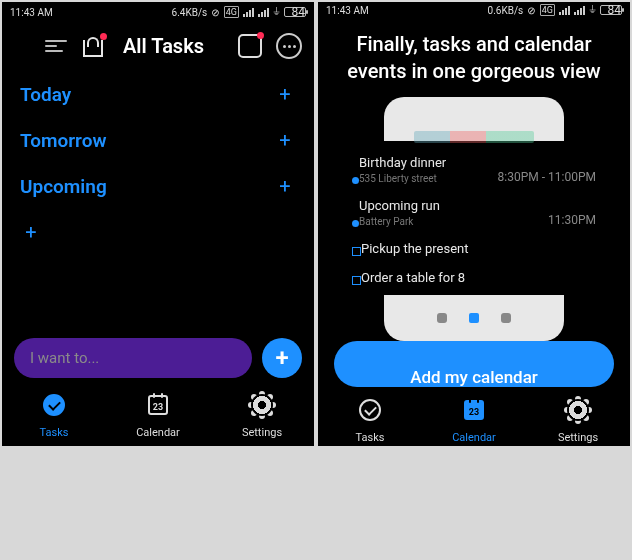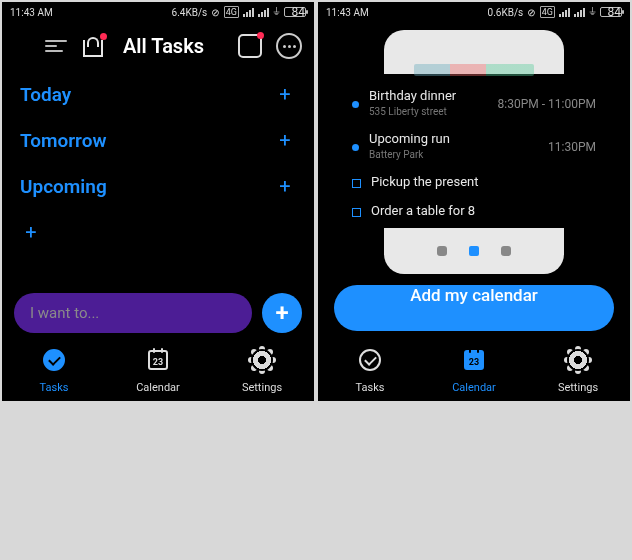--- a/index.html
+++ b/index.html
@@ -8,21 +8,21 @@
     font-family: -apple-system, "Segoe UI", Roboto, Helvetica, Arial, sans-serif;
     display: flex;
     gap: 4px;
     padding: 2px;
     width: 632px;
     height: 560px;
   }
   .phone {
     background: #000;
     width: 312px;
-    height: 399px;
+    height: 444px;
     display: flex;
     flex-direction: column;
     overflow: hidden;
     position: relative;
   }
   
   .status {
     height: 20px;
     color: #ddd;
     font-size: 10px;
@@ -81,29 +81,29 @@
   .ico-gear::before{box-shadow:0 -11px 0 -8px currentColor,0 11px 0 -8px currentColor,11px 0 0 -8px currentColor,-11px 0 0 -8px currentColor,8px 8px 0 -8px currentColor,-8px 8px 0 -8px currentColor,8px -8px 0 -8px currentColor,-8px -8px 0 -8px currentColor;}
   
   .promo-title{color:#fff;text-align:center;font-size:20px;font-weight:500;padding:12px 26px 4px;line-height:1.35;}
   .promo-area{flex:1;display:flex;flex-direction:column;align-items:center;position:relative;}
   .phone-frag{background:#e8e8e8;border-radius:20px 20px 0 0;width:180px;height:44px;margin-top:8px;position:relative;}
   .phone-frag::after{content:"";position:absolute;left:30px;right:30px;bottom:-2px;height:12px;background:linear-gradient(90deg,#6ab 30%,#e66 30%,#e66 60%,#5c9 60%);opacity:.4;border-radius:2px;}
   .phone-frag-bottom{background:#e8e8e8;border-radius:0 0 20px 20px;width:180px;height:46px;position:relative;margin-top:10px;display:flex;align-items:center;justify-content:center;gap:22px;}
   .phone-frag-bottom span{width:10px;height:10px;background:#888;border-radius:3px;}
   .phone-frag-bottom span.mid{background:#1e90ff;border-radius:2px;}
   .events{width:100%;padding:0 34px;margin-top:14px;display:flex;flex-direction:column;gap:14px;}
-  .ev{display:flex;align-items:center;gap:10px;color:#d9d9d9;font-size:12px;position:relative;}
+  .ev{display:flex;align-items:flex-end;gap:0;color:#d9d9d9;font-size:12px;position:relative;}
   .ev .bullet{width:7px;height:7px;border-radius:50%;background:#1e90ff;margin-top:4px;flex-shrink:0;}
   .ev .cb{width:9px;height:9px;border:1.5px solid #1e90ff;margin-top:3px;flex-shrink:0;}
   .ev .main{flex:1;display:flex;flex-direction:column;gap:3px;}
   .ev .t{font-size:13px;color:#e8e8e8;}
   .ev .s{font-size:10px;color:#777;}
   .ev .time{font-size:12px;color:#888;white-space:nowrap;margin-top:2px;}
   .cta-wrap{padding:0 16px 10px;}
-  .cta{background:#1e90ff;color:#fff;border-radius:26px;height:46px;display:flex;align-items:flex-start;justify-content:center;font-size:17px;font-weight:500;}
+  .cta{background:#1e90ff;color:#fff;border-radius:26px;height:46px;display:flex;align-items:flex-end;justify-content:center;font-size:17px;font-weight:500;}
 </style>
 </head>
 <body>
 
 <div class="phone">
   <div class="status">
     <span>11:43 AM</span>
     <span class="spacer"></span>
     <span>6.4KB/s</span>
     <span>⊘</span>
@@ -214,20 +214,21 @@
         <span></span>
         <span></span>
         <span></span>
       </span>
     <span>⏚</span>
     <span class="bat">
         <span>84</span>
       </span>
   </div>
 
+  <div class="promo-title">Finally, tasks and calendar events in one gorgeous view</div>
 
   <div class="promo-area">
     <div class="phone-frag"></div>
     <div class="events">
       <div class="ev">
         <span class="bullet"></span>
         <span class="main">
             <span class="t">Birthday dinner</span>
             <span class="s">535 Liberty street</span>
           </span>

